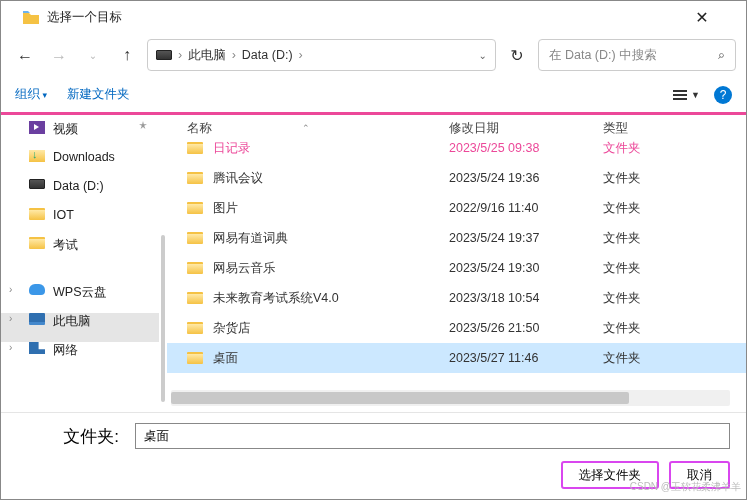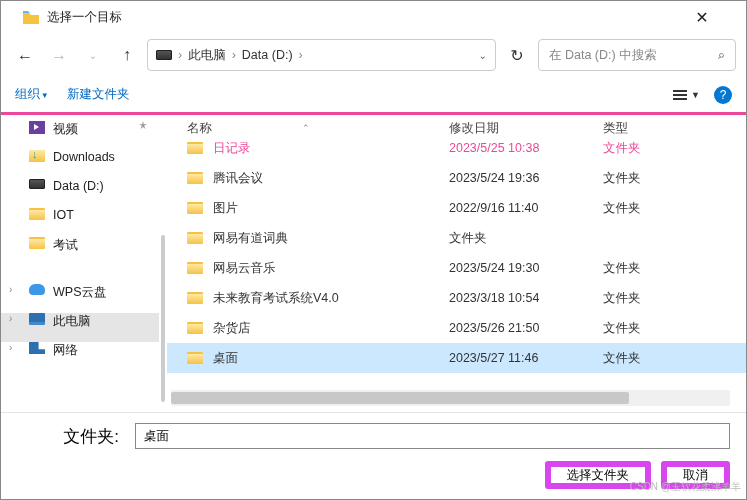--- a/index.html
+++ b/index.html
@@ -54,21 +54,21 @@
   .row .c1 { flex: 0 0 262px; display: flex; align-items: center; gap: 10px; }
   .row .c2 { flex: 0 0 154px; }
   .row .c3 { flex: 1; }
   .hscroll { height: 16px; background: #f0f0f0; margin: 2px 16px 6px 4px; border-radius: 2px; position: relative; }
   .hscroll .thumb { position: absolute; left: 0; width: 82%; top: 2px; bottom: 2px; background: #c8c8c8; border-radius: 2px; }
   .footer { border-top: 1px solid #e5e5e5; padding: 10px 16px; }
   .frow1 { display: flex; align-items: center; gap: 10px; margin-bottom: 12px; }
   .frow1 label { font-size: 17px; width: 108px; text-align: right; padding-right: 6px; }
   .frow1 input { flex: 1; height: 26px; border: 1px solid #888; padding: 0 8px; font-size: 12.5px; }
   .frow2 { display: flex; justify-content: flex-end; gap: 10px; }
-  .btn { border: 6px solid #d946ef; background: #fff; border-radius: 3px; height: 28px; padding: 0 16px; font-size: 12.5px; cursor: pointer; }
+  .btn { border: 2px solid #d946ef; background: #fff; border-radius: 3px; height: 28px; padding: 0 16px; font-size: 12.5px; cursor: pointer; }
   .watermark { position: absolute; right: 6px; top: 480px; font-size: 10px; color: #bbb; }
 </style>
 </head>
 <body>
 
 <div class="window">
   <div class="titlebar">
     <svg class="folder-ico" viewBox="0 0 16 13">
         <path fill="#f5c244" d="M0 2h6l2 2h8v9H0z"></path>
         <path fill="#6bb3f0" d="M0 0h5l2 2H0z"></path>
@@ -163,21 +163,21 @@
           </div>
         <div class="c2">修改日期</div>
         <div class="c3">类型</div>
       </div>
       <div class="filelist" id="filelist">
           <div class="row  cut">
      <div class="c1">
               <span class="ico-folder yellow"></span>
               <span>日记录</span>
             </div>
-     <div class="c2">2023/5/25 10:38</div>
+     <div class="c2">2023/5/25 09:38</div>
      <div class="c3">文件夹</div>
    </div>
           <div class="row  ">
      <div class="c1">
               <span class="ico-folder yellow"></span>
               <span>腾讯会议</span>
             </div>
      <div class="c2">2023/5/24 19:36</div>
      <div class="c3">文件夹</div>
    </div>
@@ -187,20 +187,21 @@
               <span>图片</span>
             </div>
      <div class="c2">2022/9/16 11:40</div>
      <div class="c3">文件夹</div>
    </div>
           <div class="row  ">
      <div class="c1">
               <span class="ico-folder yellow"></span>
               <span>网易有道词典</span>
             </div>
+     <div class="c2">2023/5/24 19:37</div>
      <div class="c3">文件夹</div>
    </div>
           <div class="row  ">
      <div class="c1">
               <span class="ico-folder yellow"></span>
               <span>网易云音乐</span>
             </div>
      <div class="c2">2023/5/24 19:30</div>
      <div class="c3">文件夹</div>
    </div>

